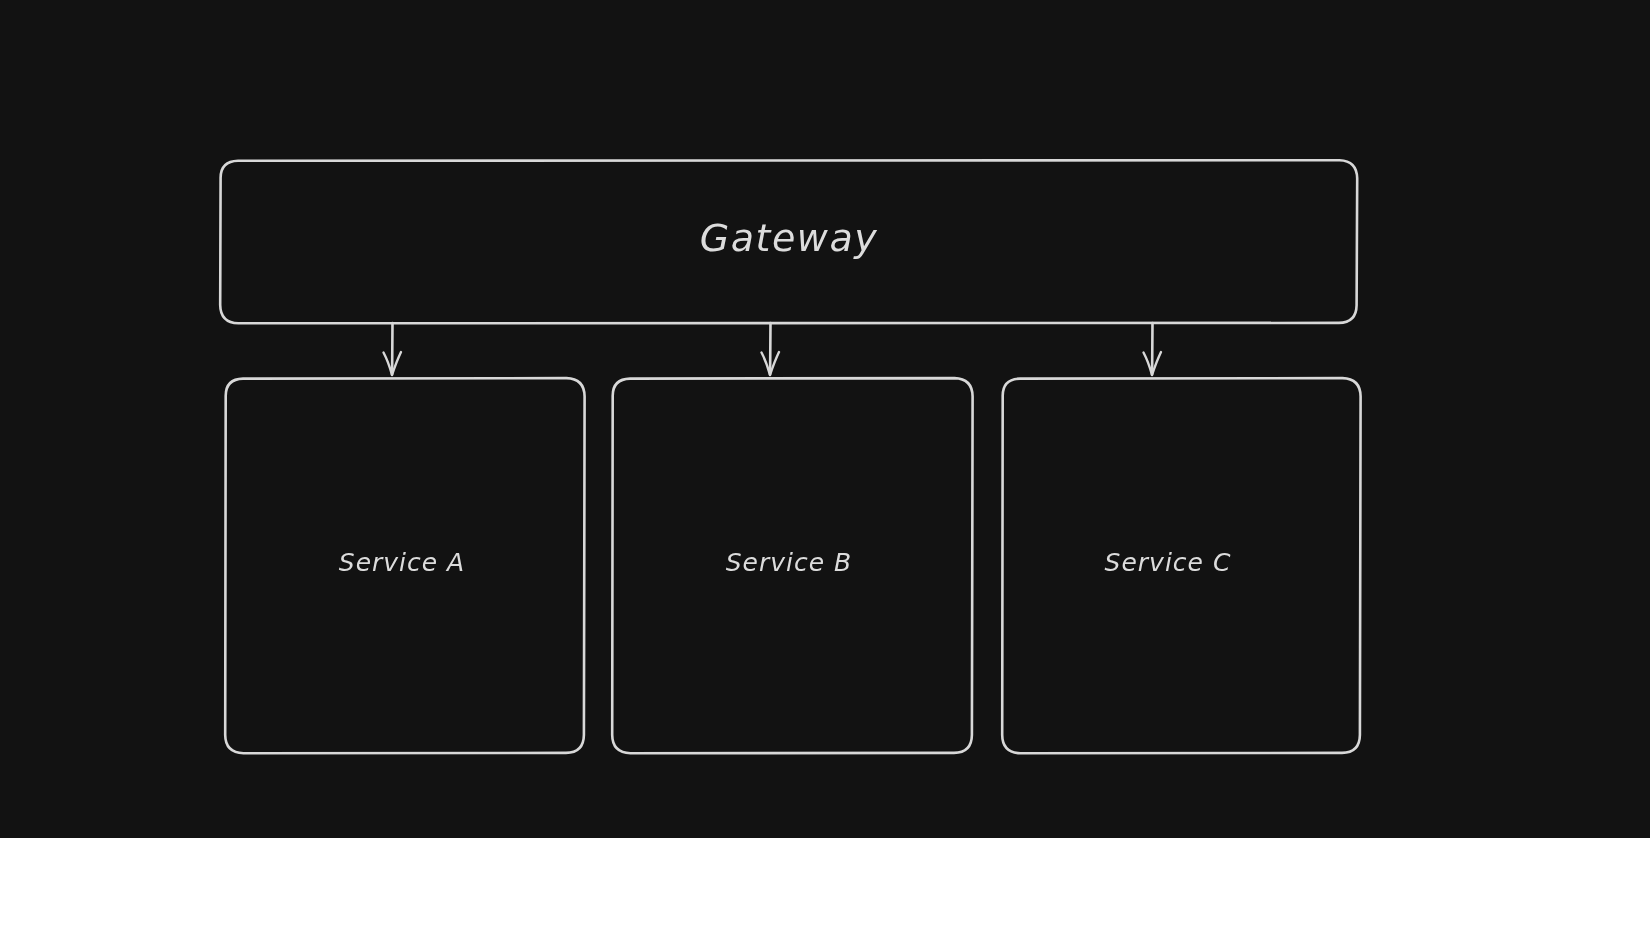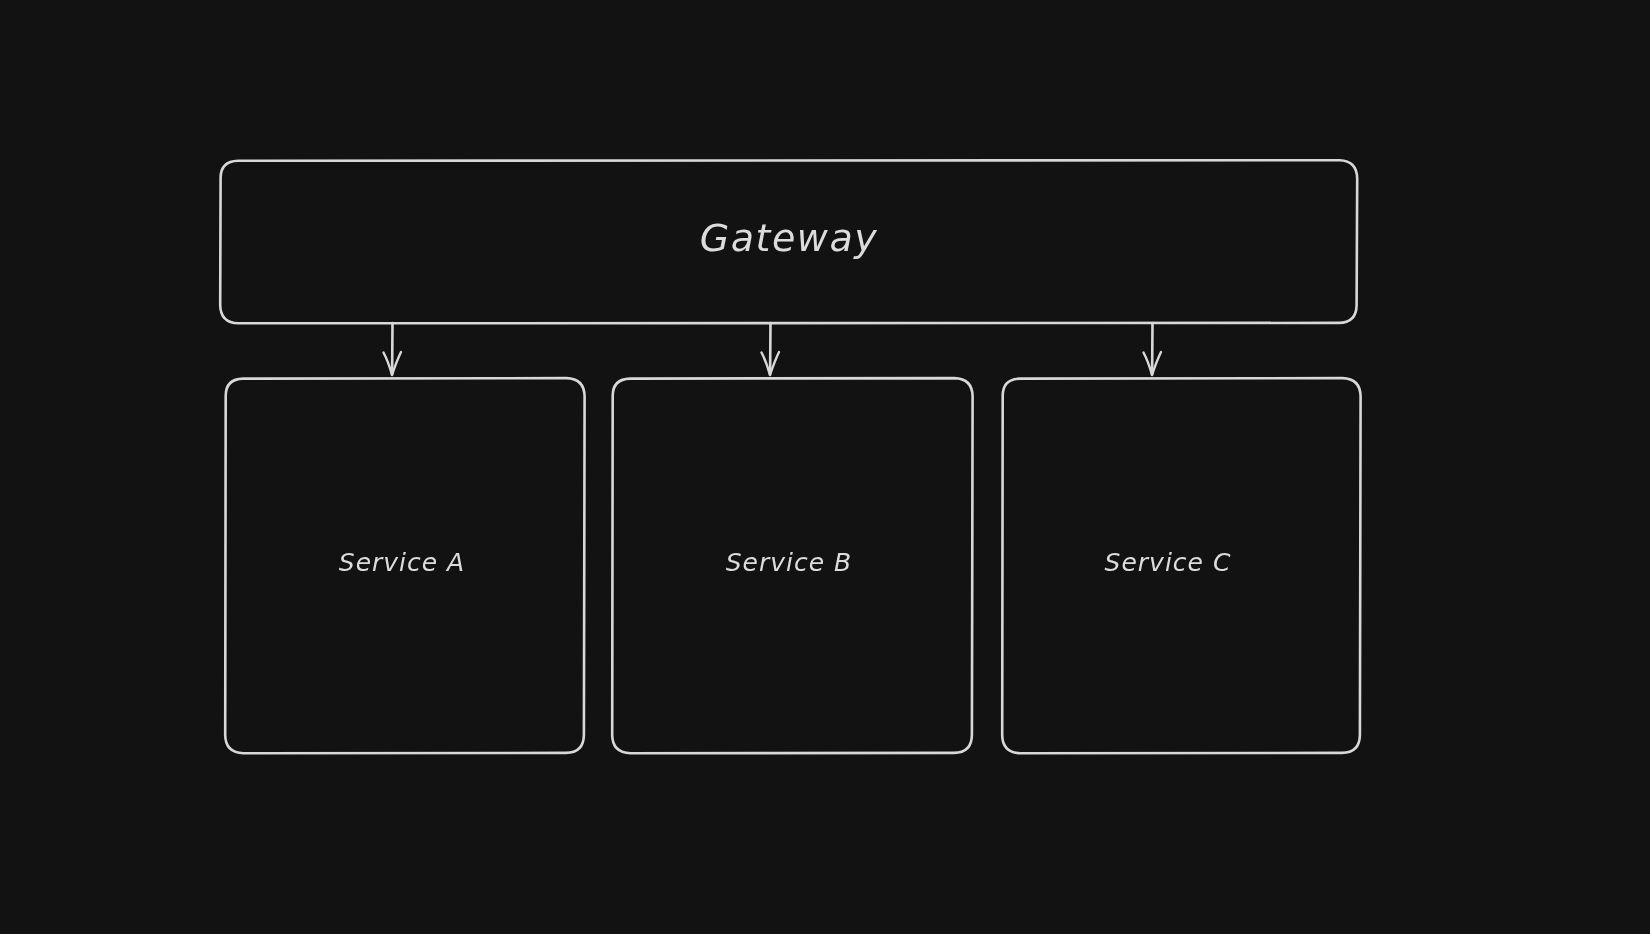--- a/index.html
+++ b/index.html
@@ -70,21 +70,21 @@
     fill: none;
     stroke: #d8d8d8;
     stroke-width: 2.4;
     stroke-linecap: round;
     stroke-linejoin: round;
   }
 </style>
 </head>
 <body>
 
-<div id="canvas" style="background: rgb(18, 18, 18); width: 1650px; height: 934px;">
+<div id="canvas" style="background: rgb(18, 18, 18); width: 1650px; height: 838px;">
 
   <svg id="diagram-svg" viewBox="0 0 1650 934" xmlns="http://www.w3.org/2000/svg">
 
     <g>
 
       <g>
         <path class="edge-line" d="M 392.5 323 L 392.2 363 L 392.0 374.5" stroke="#d8d8d8"></path>
         <path class="edge-head" d="M 383.5 352.5 Q 388.5 362 392.0 375.0 Q 396.5 361.5 401.0 352.0" stroke="#d8d8d8"></path>
       </g>
 

